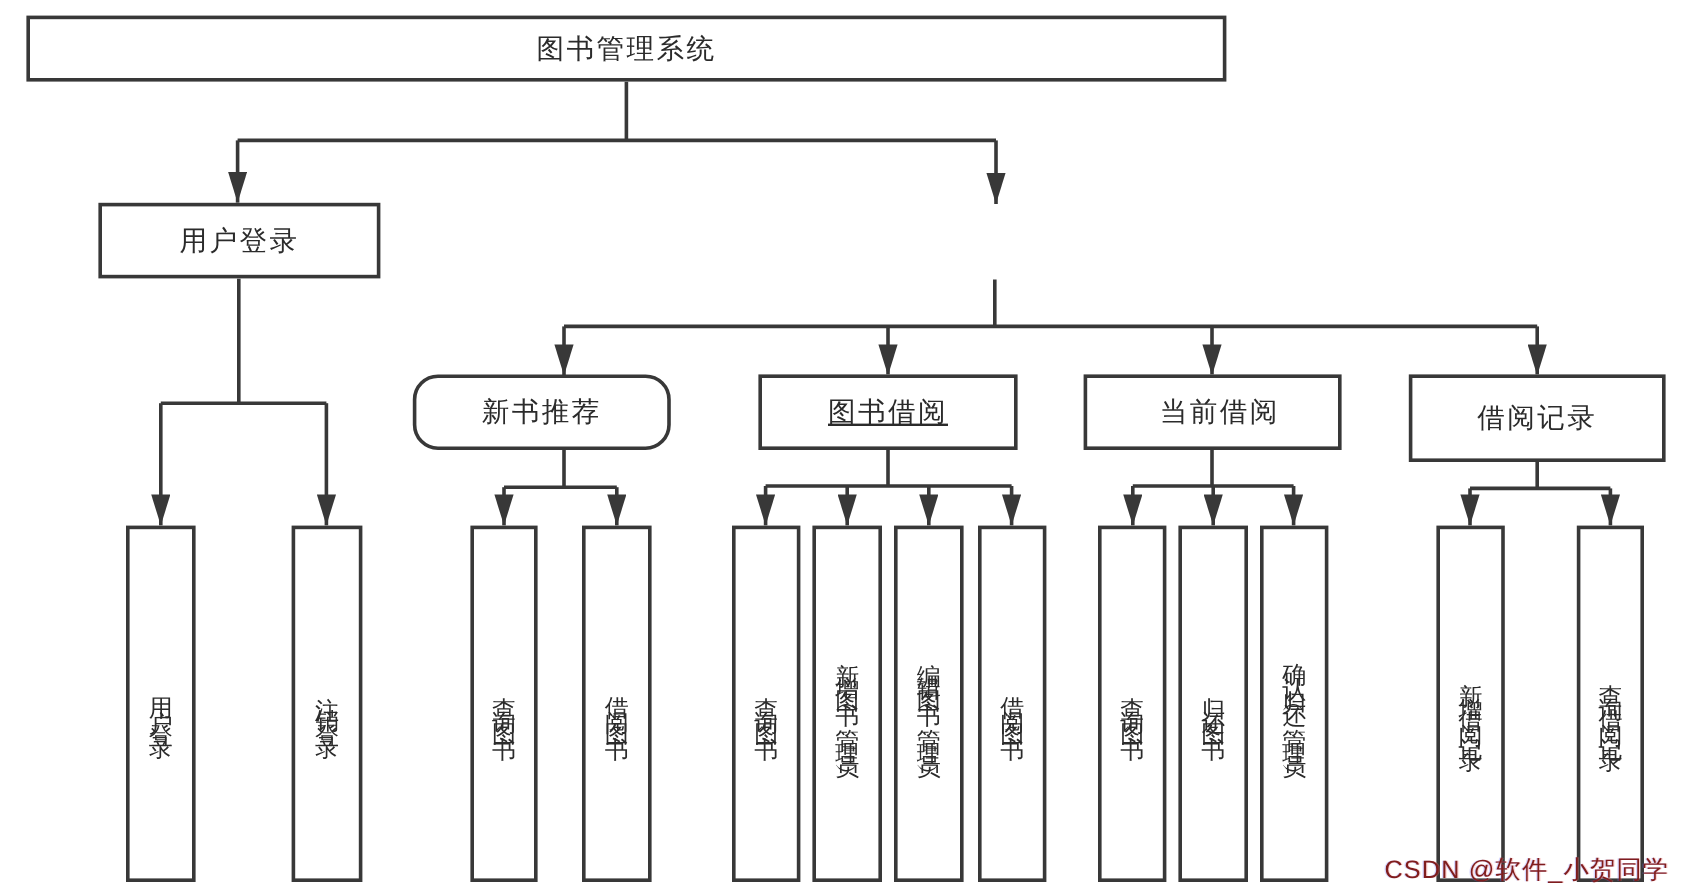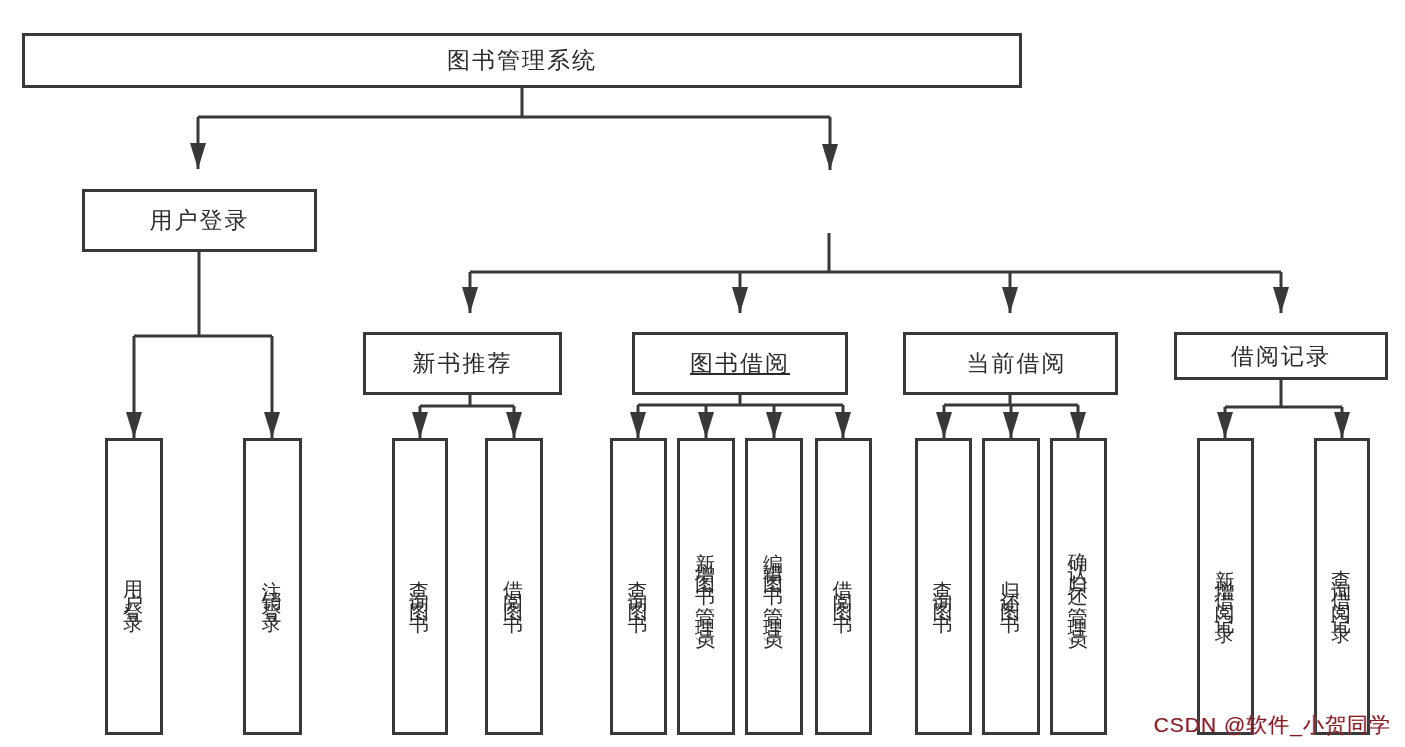--- a/index.html
+++ b/index.html
@@ -24,21 +24,20 @@
     border: 3px solid #383838;
     background: #ffffff;
     display: flex;
     align-items: center;
     justify-content: center;
   }
   .h-node {
     font-size: 23px;
     letter-spacing: 2px;
     white-space: nowrap;
-    margin-top: 20px;
   }
   .v-node {
     writing-mode: vertical-rl;
     text-orientation: mixed;
     font-size: 20px;
     letter-spacing: 11px;
     white-space: nowrap;
   }
   .watermark {
     position: absolute;
@@ -96,24 +95,24 @@
       <path d="M1281,375 V407 M1225,407 H1342"></path>
       <path d="M1225,407 V438" marker-end="url(#arrowhead)"></path>
       <path d="M1342,407 V438" marker-end="url(#arrowhead)"></path>
     </g>
   </svg>
 
   <div class="node h-node" style="left:22px; top:13px; width:1000px; height:55px;">图书管理系统</div>
 
   <div class="node h-node" style="left:82px; top:169px; width:235px; height:63px;">用户登录</div>
 
-  <div class="node h-node" style="left:363px; top:312px; width:199px; height:63px;">新书推荐</div>
+  <div class="node h-node" style="left:344px; top:312px; width:215px; height:63px;border-radius:21px;">新书推荐</div>
   <div class="node h-node" style="left:632px; top:312px; width:216px; height:63px;text-decoration:underline;">图书借阅</div>
   <div class="node h-node" style="left:903px; top:312px; width:215px; height:63px;padding-left:12px;">当前借阅</div>
-  <div class="node h-node" style="left:1174px; top:312px; width:214px; height:48px;">借阅记录</div>
+  <div class="node h-node" style="left:1174px; top:312px; width:214px; height:73px;">借阅记录</div>
 
   <div class="node v-node" style="left:105px; top:438px; width:58px; height:297px;">用户登录</div>
   <div class="node v-node" style="left:243px; top:438px; width:59px; height:297px;">注销登录</div>
 
   <div class="node v-node" style="left:392px; top:438px; width:56px; height:297px;">查询图书</div>
   <div class="node v-node" style="left:485px; top:438px; width:58px; height:297px;">借阅图书</div>
 
   <div class="node v-node" style="left:610px; top:438px; width:57px; height:297px;">查询图书</div>
   <div class="node v-node" style="left:677px; top:438px; width:58px; height:297px;">新增图书（管理员）</div>
   <div class="node v-node" style="left:745px; top:438px; width:58px; height:297px;">编辑图书（管理员）</div>

